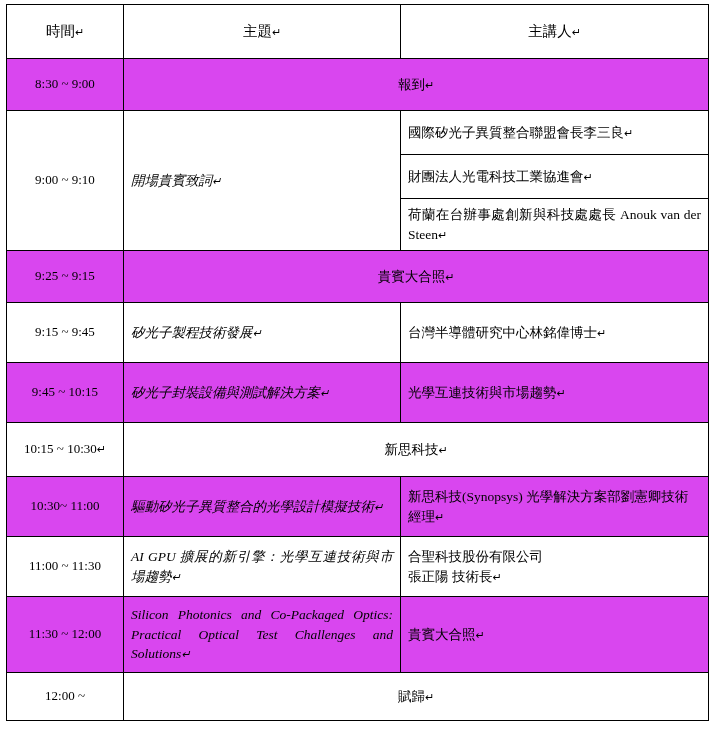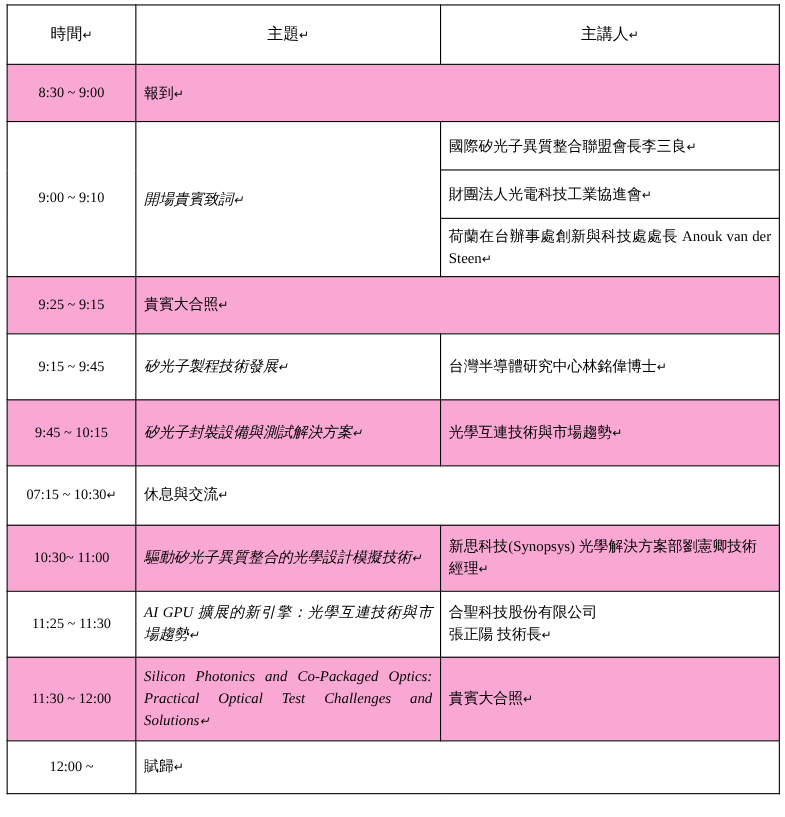--- a/index.html
+++ b/index.html
@@ -36,39 +36,39 @@
   }
   col.c-time  { width: 117px; }
   col.c-topic { width: 277px; }
   col.c-spk   { width: 308px; }
 
   .hdr td {
     text-align: center;
     height: 54px;
     font-size: 14.5px;
   }
-  .shaded td { background: #f9a8d4; }
+  .shaded td { background: #d946ef; }
   .plain td { background: #ffffff; }
 
   .time-cell {
     text-align: center;
     font-size: 13px;
     white-space: nowrap;
   }
   .topic-cell {
     text-align: left;
     text-align: justify;
     text-justify: inter-ideograph;
     font-style: italic;
   }
   .spk-cell {
     text-align: left;
   }
   .full-cell {
-    text-align: left;
+    text-align: center;
     margin-top: 20px;
   }
   .row-tall td { height: 52px; }
   .sub-row td {
     border: 1px solid #000000;
     height: 44px;
   }
   .just {
     text-align: justify;
     text-justify: inter-ideograph;
@@ -126,32 +126,32 @@
         <td class="spk-cell"><span>台灣半導體研究中心林銘偉博士</span><span class="eol">↵</span></td>
       </tr>
 
       <tr class="shaded" style="height:60px">
         <td class="time-cell">9:45 ~ 10:15</td>
         <td class="topic-cell"><span>矽光子封裝設備與測試解決方案</span><span class="eol">↵</span></td>
         <td class="spk-cell"><span>光學互連技術與市場趨勢</span><span class="eol">↵</span></td>
       </tr>
 
       <tr class="plain" style="height:54px">
-        <td class="time-cell"><span>07:15 ~ 10:30</span><span class="eol">↵</span></td>
-        <td class="full-cell" colspan="2"><span>休息與交流</span><span class="eol">↵</span></td>
+        <td class="time-cell"><span>10:15 ~ 10:30</span><span class="eol">↵</span></td>
+        <td class="full-cell" colspan="2"><span>新思科技</span><span class="eol">↵</span></td>
       </tr>
 
       <tr class="shaded" style="height:60px">
         <td class="time-cell">10:30~ 11:00</td>
         <td class="topic-cell"><span>驅動矽光子異質整合的光學設計模擬技術</span><span class="eol">↵</span></td>
         <td class="spk-cell"><span>新思科技(Synopsys)  光學解決方案部劉憲卿技術經理</span><span class="eol">↵</span></td>
       </tr>
 
       <tr class="plain" style="height:60px">
-        <td class="time-cell">11:25 ~ 11:30</td>
+        <td class="time-cell">11:00 ~ 11:30</td>
         <td class="topic-cell"><span>AI GPU 擴展的新引擎：光學互連技術與市場趨勢</span><span class="eol">↵</span></td>
         <td class="spk-cell" style="white-space:pre-line"><span>合聖科技股份有限公司
 張正陽  技術長</span><span class="eol">↵</span></td>
       </tr>
 
       <tr class="shaded" style="height:76px">
         <td class="time-cell">11:30 ~ 12:00</td>
         <td class="topic-cell just"><span>Silicon Photonics and Co-Packaged Optics: Practical Optical Test Challenges and Solutions</span><span class="eol">↵</span></td>
         <td class="spk-cell"><span>貴賓大合照</span><span class="eol">↵</span></td>
       </tr>

